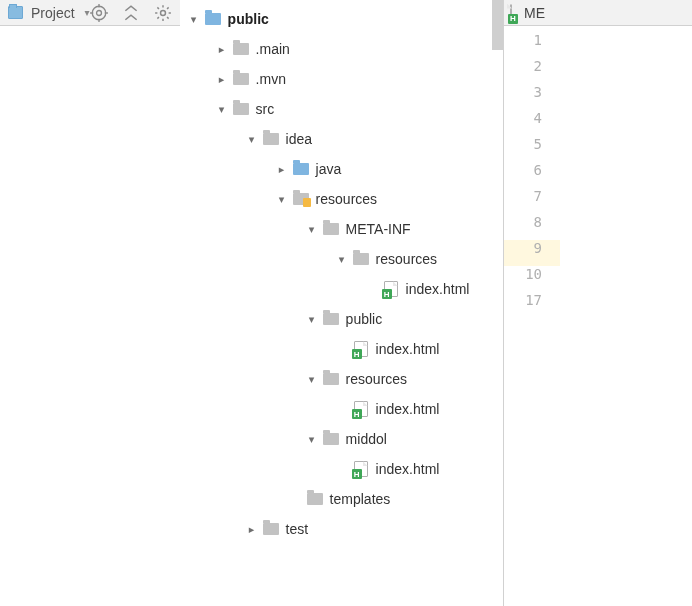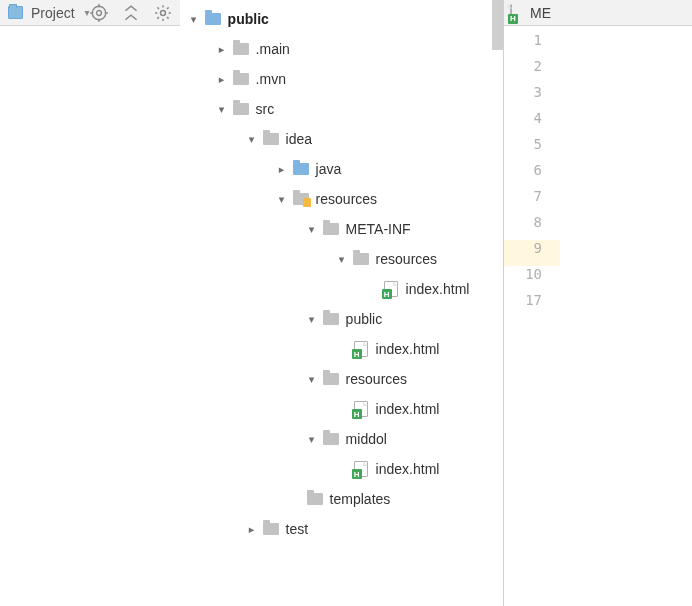--- a/index.html
+++ b/index.html
@@ -29,21 +29,21 @@
 .file-html { width: 14px; height: 16px; background: #fff; border: 1px solid #b0b0b0; position: relative; border-radius: 1px; }
 .file-html::before { content: ""; position: absolute; top: -1px; right: -1px; width: 5px; height: 5px; background: #e8e8e8; clip-path: polygon(0 0, 100% 100%, 0 100%); }
 .file-html::after { content: "H"; position: absolute; left: -3px; bottom: -3px; background: #3fa757; color: #fff; font-size: 8px; font-weight: bold; width: 10px; height: 10px; display: flex; align-items: center; justify-content: center; border-radius: 1px; }
 .file-yml { width: 16px; height: 14px; position: relative; }
 .file-yml svg { width: 16px; height: 14px; }
 .label { color: #333; }
 .label.bold { font-weight: 700; color: #222; }
 .path { color: #9e9e9e; margin-left: 6px; }
 .scroll-stub { position: absolute; top: 0; right: 0; width: 11px; height: 50px; background: #cfcfcf; border-radius: 0; }
 .right-panel { flex: 1; display: flex; flex-direction: column; background: #fff; }
-.editor-tab { height: 26px; background: #f2f2f2; border-bottom: 1px solid #d1d1d1; display: flex; align-items: center; padding-left: 6px; gap: 6px; overflow: hidden; }
+.editor-tab { height: 26px; background: #f2f2f2; border-bottom: 1px solid #d1d1d1; display: flex; align-items: center; padding-left: 6px; overflow: hidden; }
 .tab-icon { width: 14px; height: 16px; }
 .tab-title { color: #444; }
 .gutter { flex: 1; background: #fff; padding-top: 6px; }
 .ln { height: 26px; font-family: Consolas, monospace; font-size: 14px; color: #b0b0b0; text-align: right; padding-right: 18px; width: 56px; }
 .ln.curr { background: #fff8df; }
 </style>
 </head>
 <body>
 
 <div class="container">

